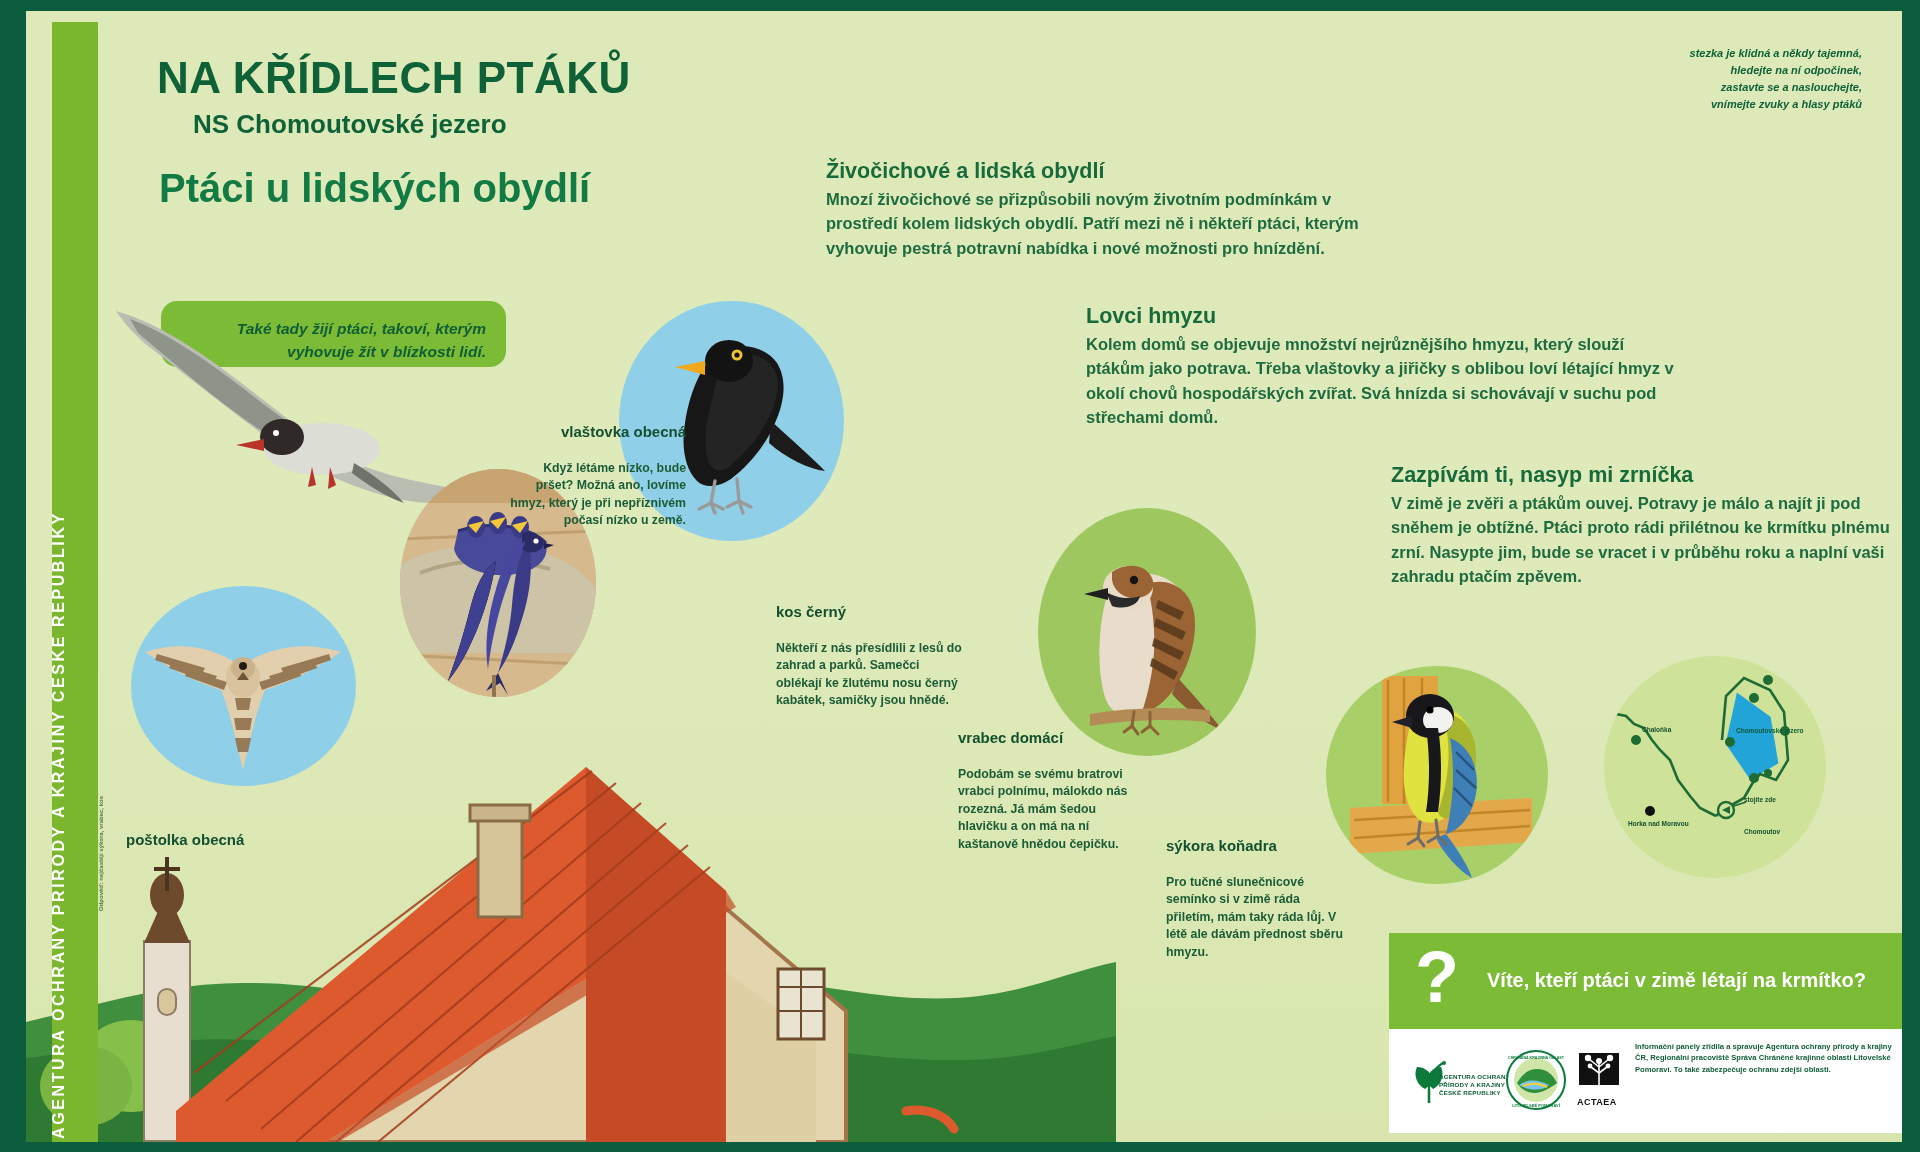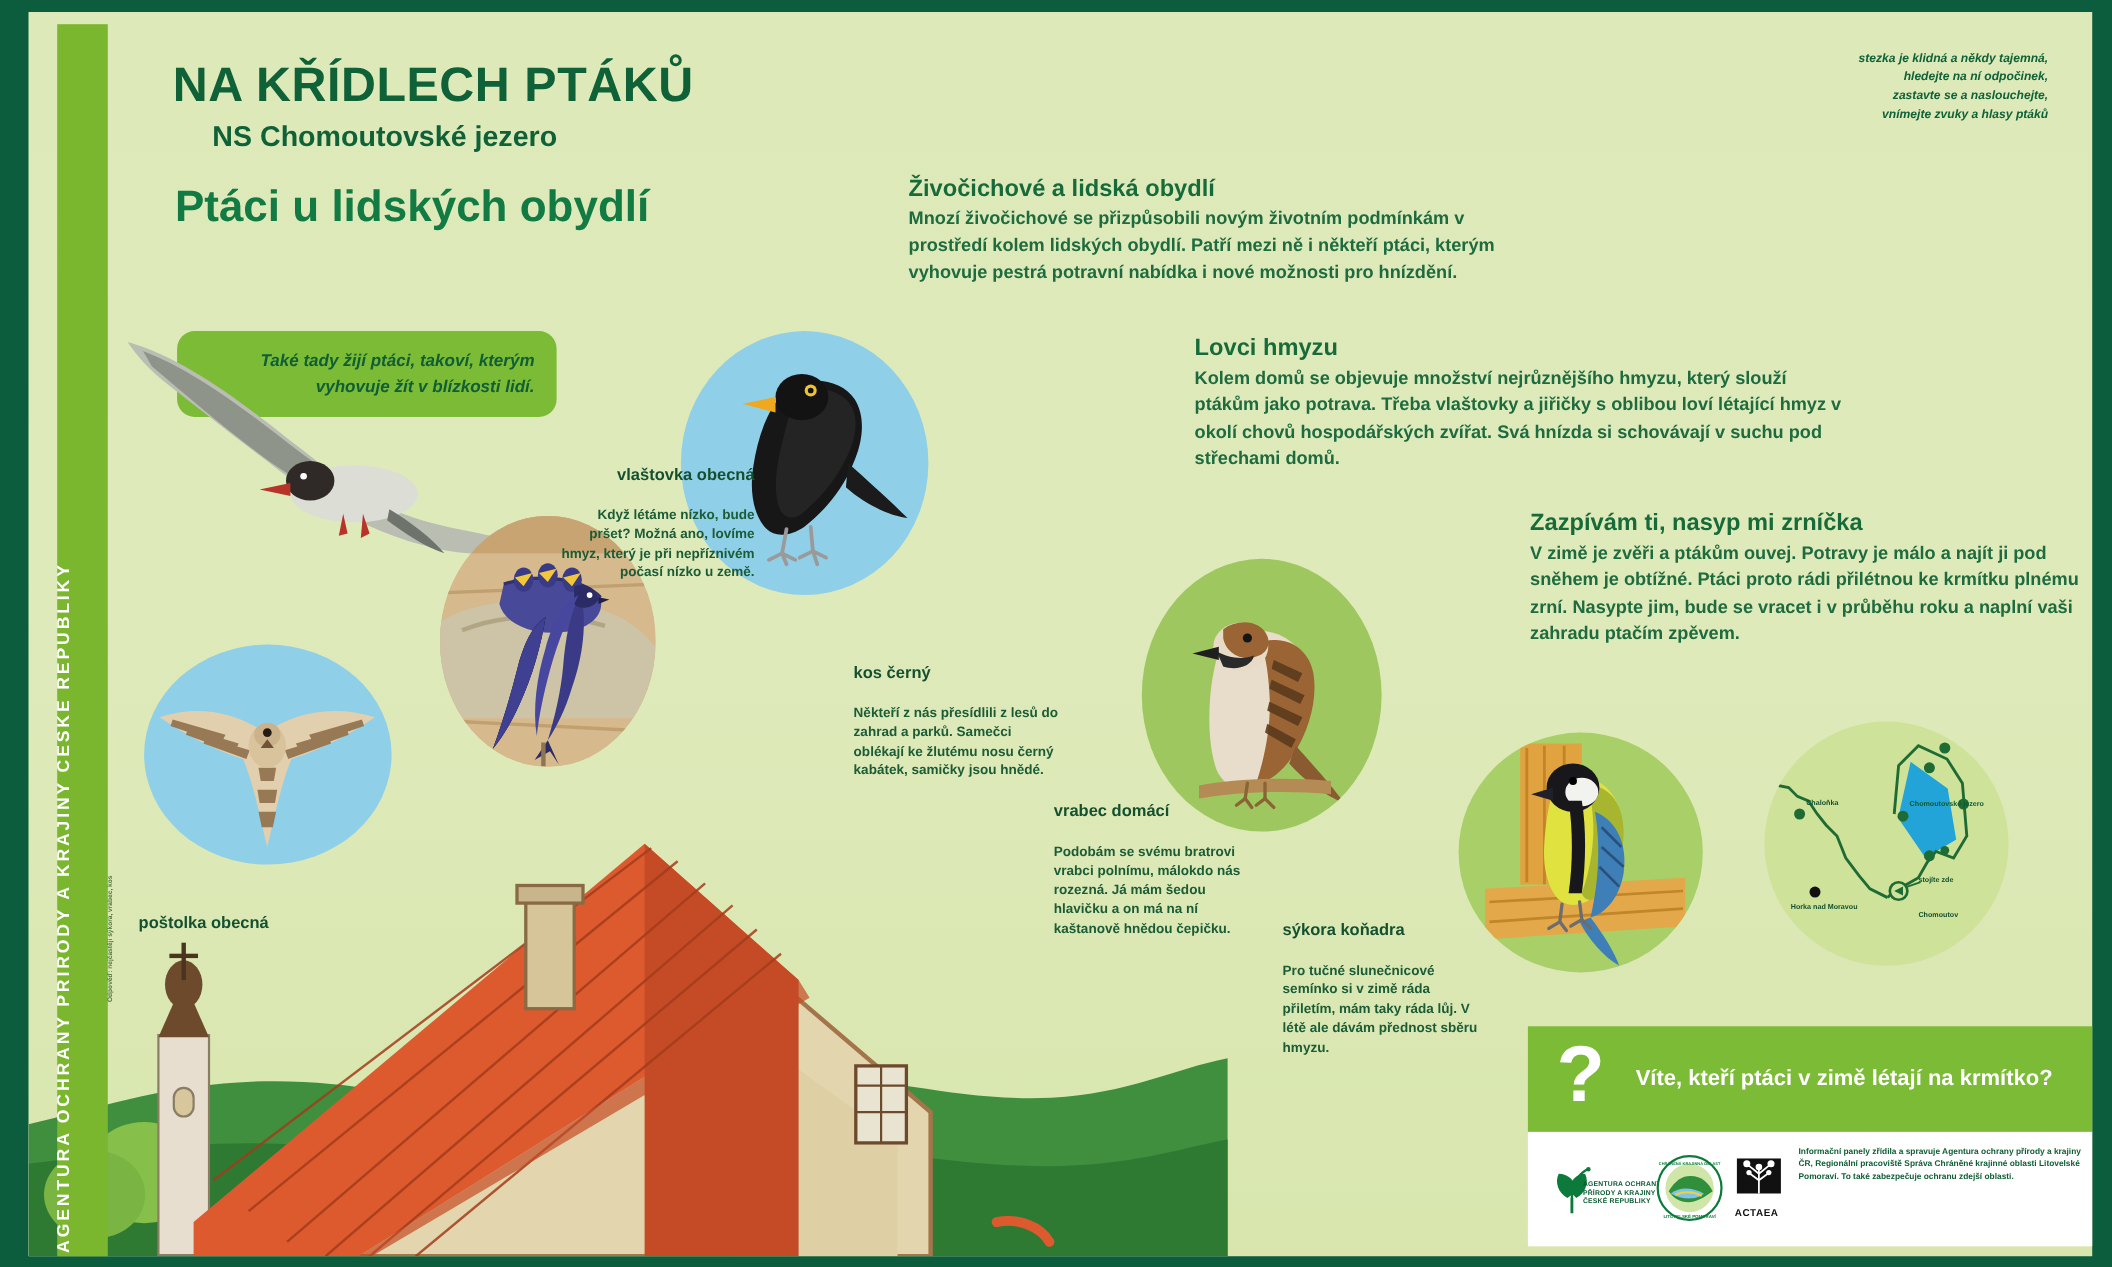--- a/index.html
+++ b/index.html
@@ -68,21 +68,21 @@
   .section{position:absolute;color:#17603a;}
   .section h2{
     margin:0 0 3px 0;font-size:21.5px;font-weight:bold;color:#176b3a;
   }
   .section p{
     margin:0;font-size:16.5px;line-height:1.47;font-weight:bold;color:#1d6b3f;
   }
 
   
   .callout{
-    position:absolute;left:135px;top:290px;width:345px;height:78px;
+    position:absolute;left:135px;top:290px;width:345px;height:66px;
     background:#7cbb35;border-radius:16px;
   }
   .callout span{
     display:block;padding:16px 20px 0 18px;
     text-align:right;font-style:italic;font-weight:bold;
     font-size:15.5px;color:#0f5e35;line-height:1.5;
   }
 
   
   .cap{position:absolute;color:#14502f;}

